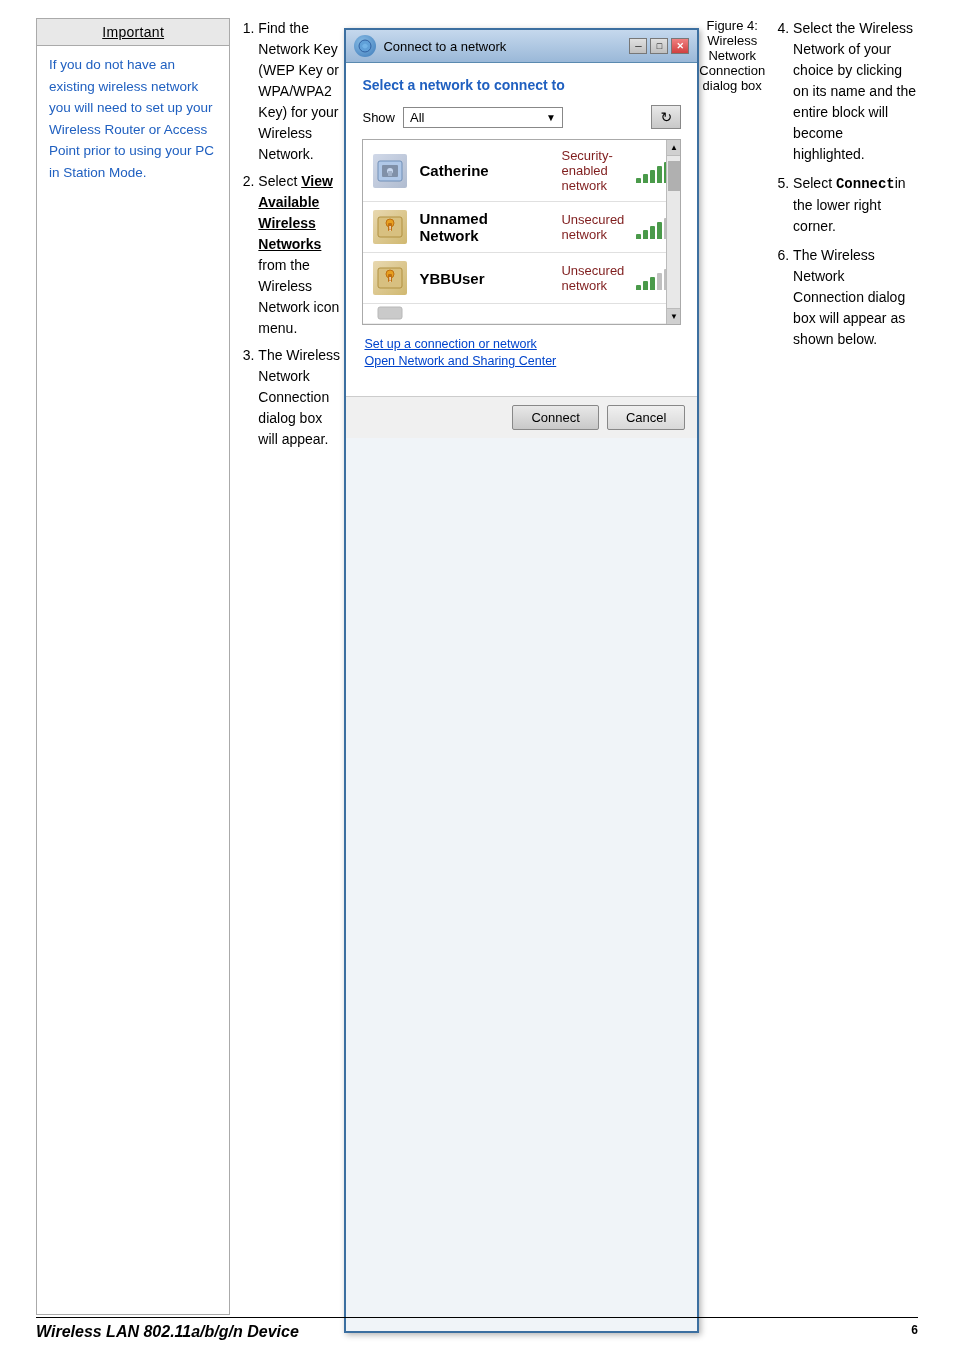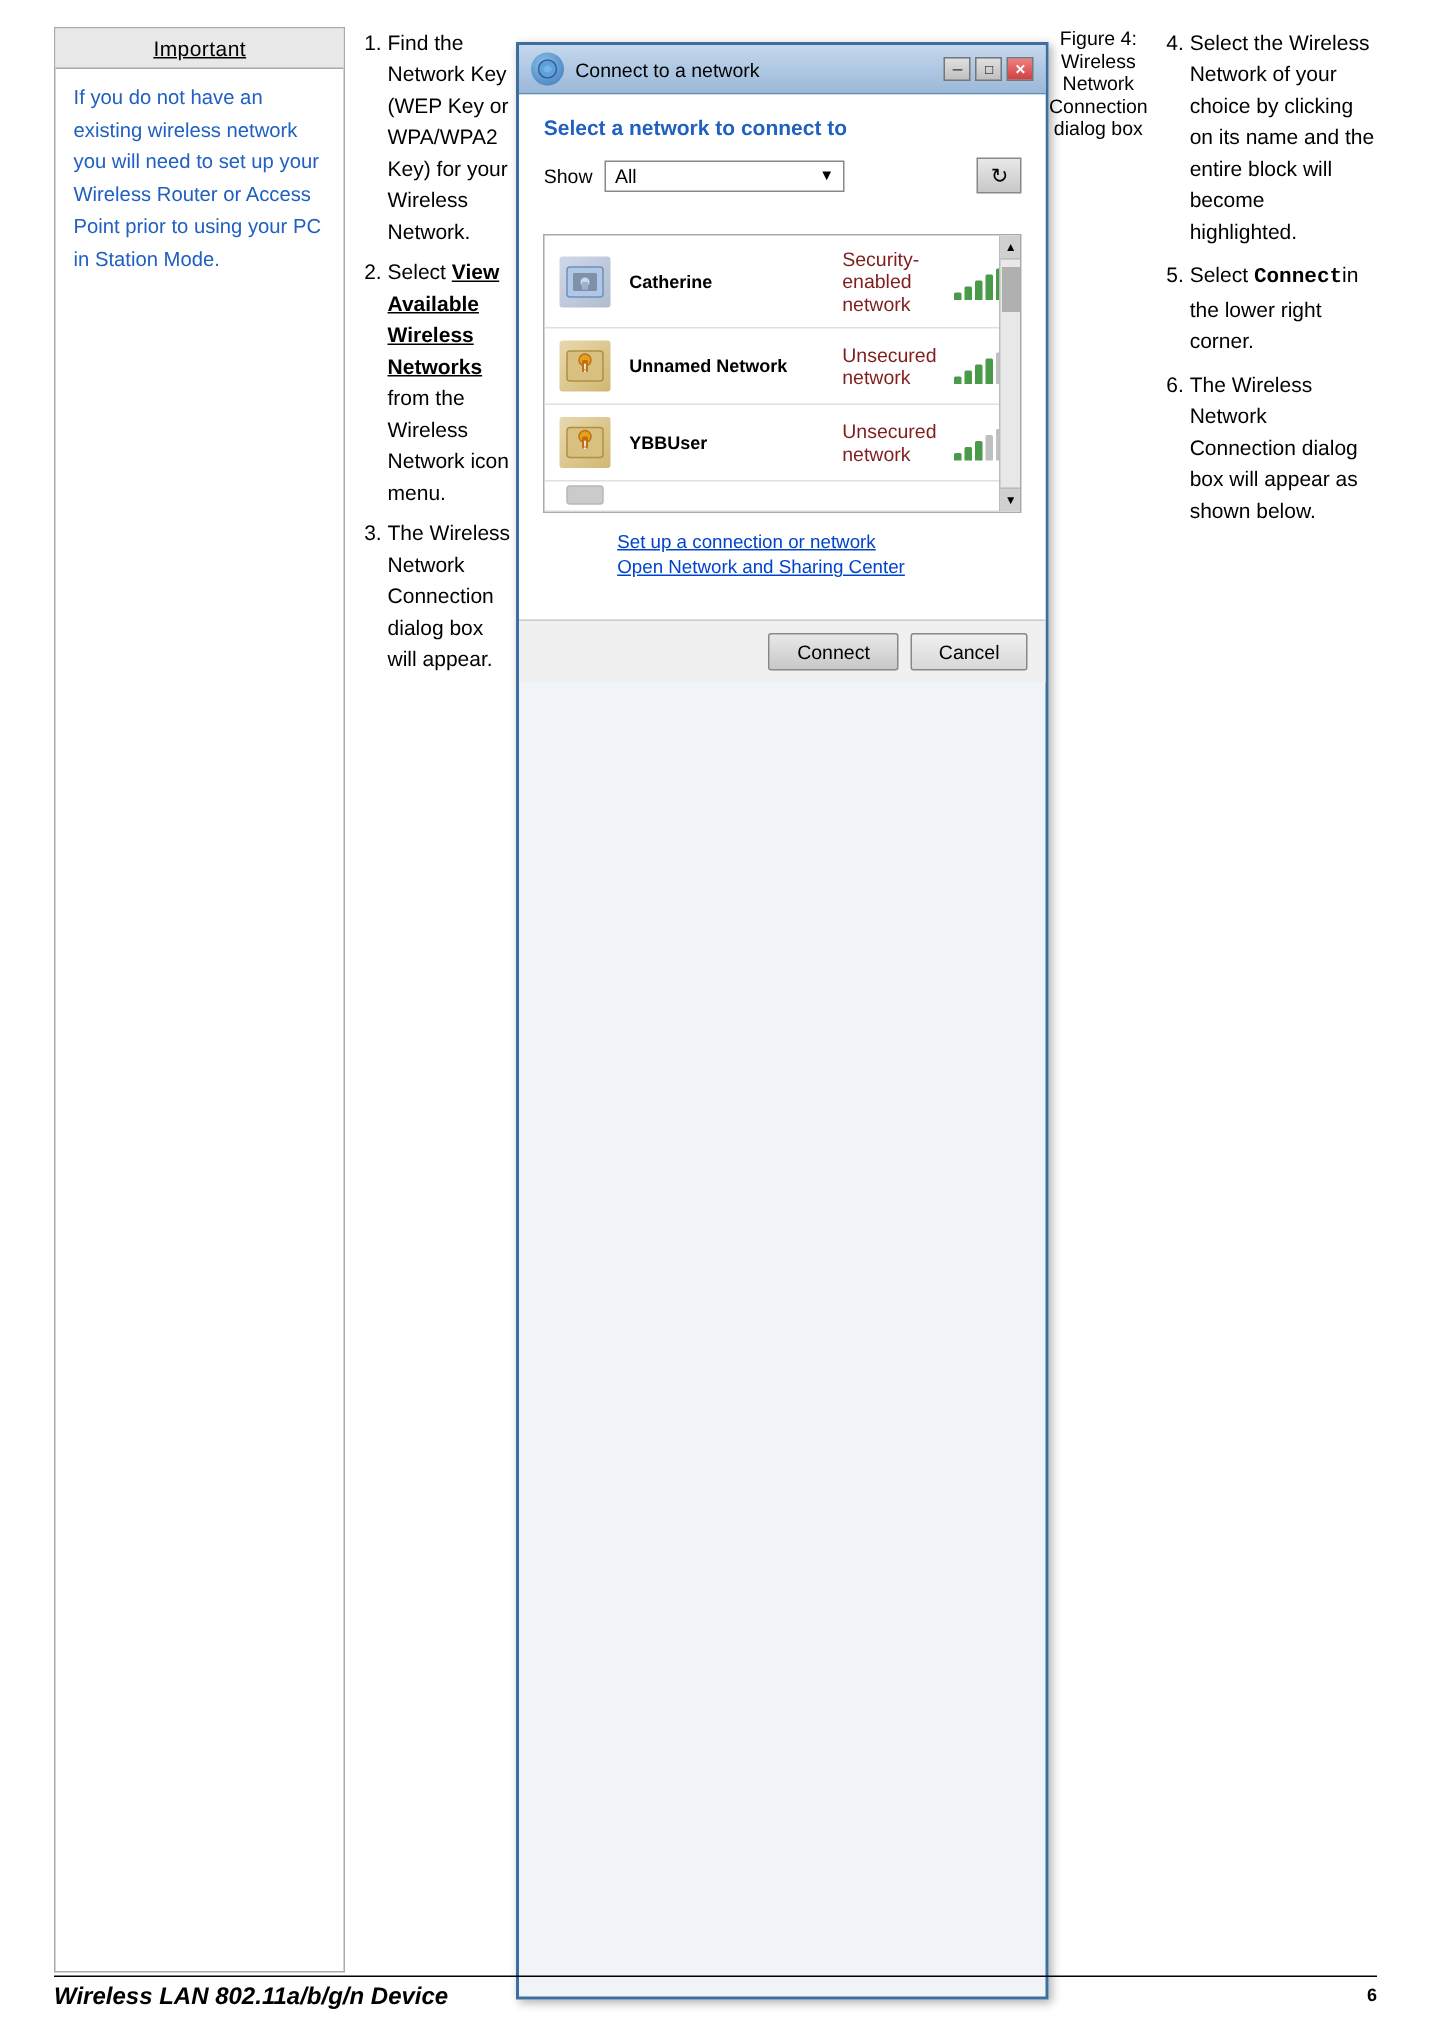--- a/index.html
+++ b/index.html
@@ -134,21 +134,21 @@
       color: #2060c0;
       font-size: 14px;
       font-weight: bold;
       margin-bottom: 12px;
     }
 
     .show-row {
       display: flex;
       align-items: center;
       gap: 8px;
-      margin-bottom: 27px;
+      margin-bottom: 10px;
     }
 
     .show-label {
       font-size: 13px;
     }
 
     .show-select {
       border: 1px solid #888;
       background: white;
       padding: 2px 6px;
@@ -211,21 +211,21 @@
       background: linear-gradient(135deg, #d0d8e8, #b0bcd0);
       border-radius: 2px;
     }
 
     .net-icon-unsecure {
       background: linear-gradient(135deg, #e8d8b0, #d0b870);
       border-radius: 2px;
     }
 
     .net-name {
-      font-size: 12px;
+      font-size: 15px;
       font-weight: bold;
       width: 130px;
       flex-shrink: 0;
     }
 
     .net-type {
       font-size: 13px;
       color: #7f1d1d;
       flex: 1;
     }
@@ -294,21 +294,20 @@
       border-top: 1px solid #bbb;
       display: flex;
       align-items: center;
       justify-content: center;
       font-size: 8px;
     }
 
     .dialog-links {
       margin-bottom: 14px;
       padding-left: 2px;
-      margin-left: 47px;
     }
 
     .dialog-link {
       color: #0044cc;
       text-decoration: underline;
       font-size: 12.5px;
       cursor: pointer;
       display: block;
       margin-bottom: 3px;
     }

